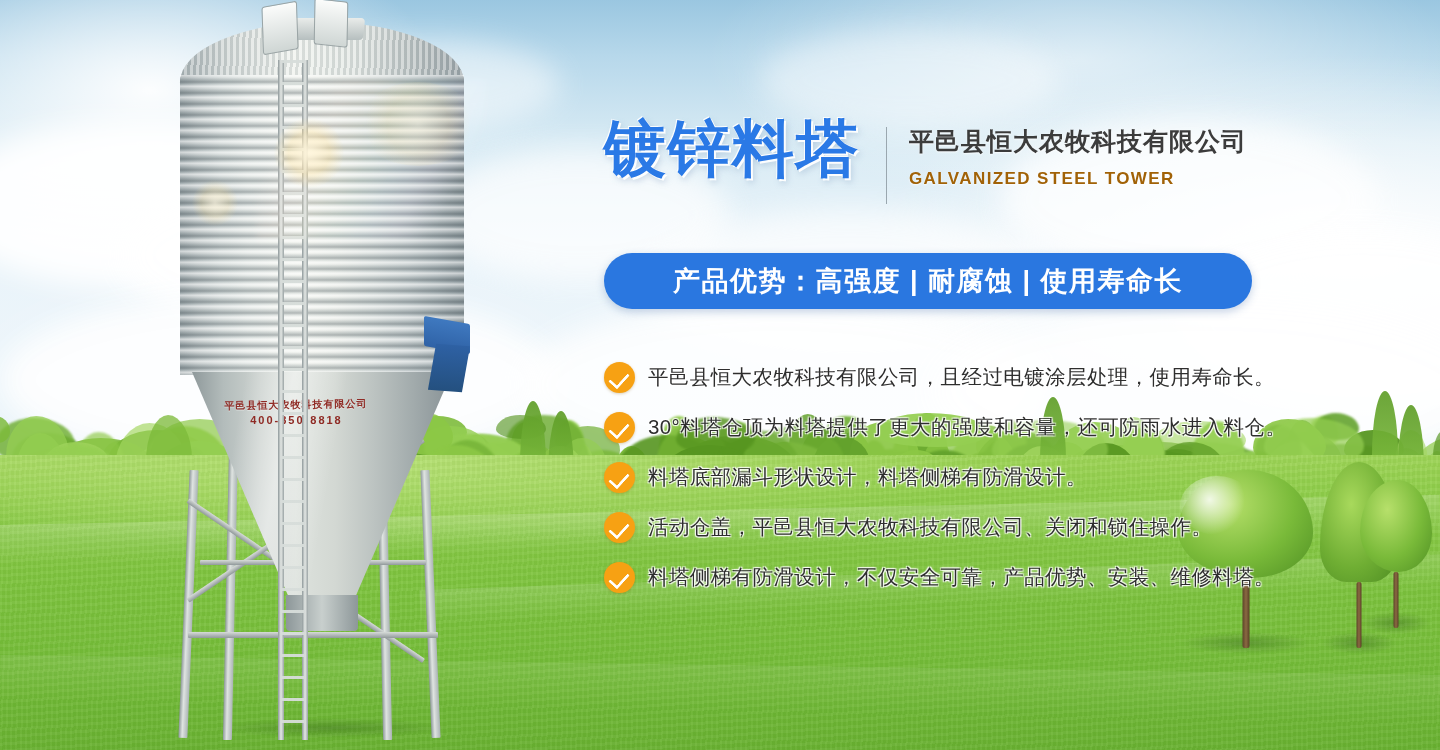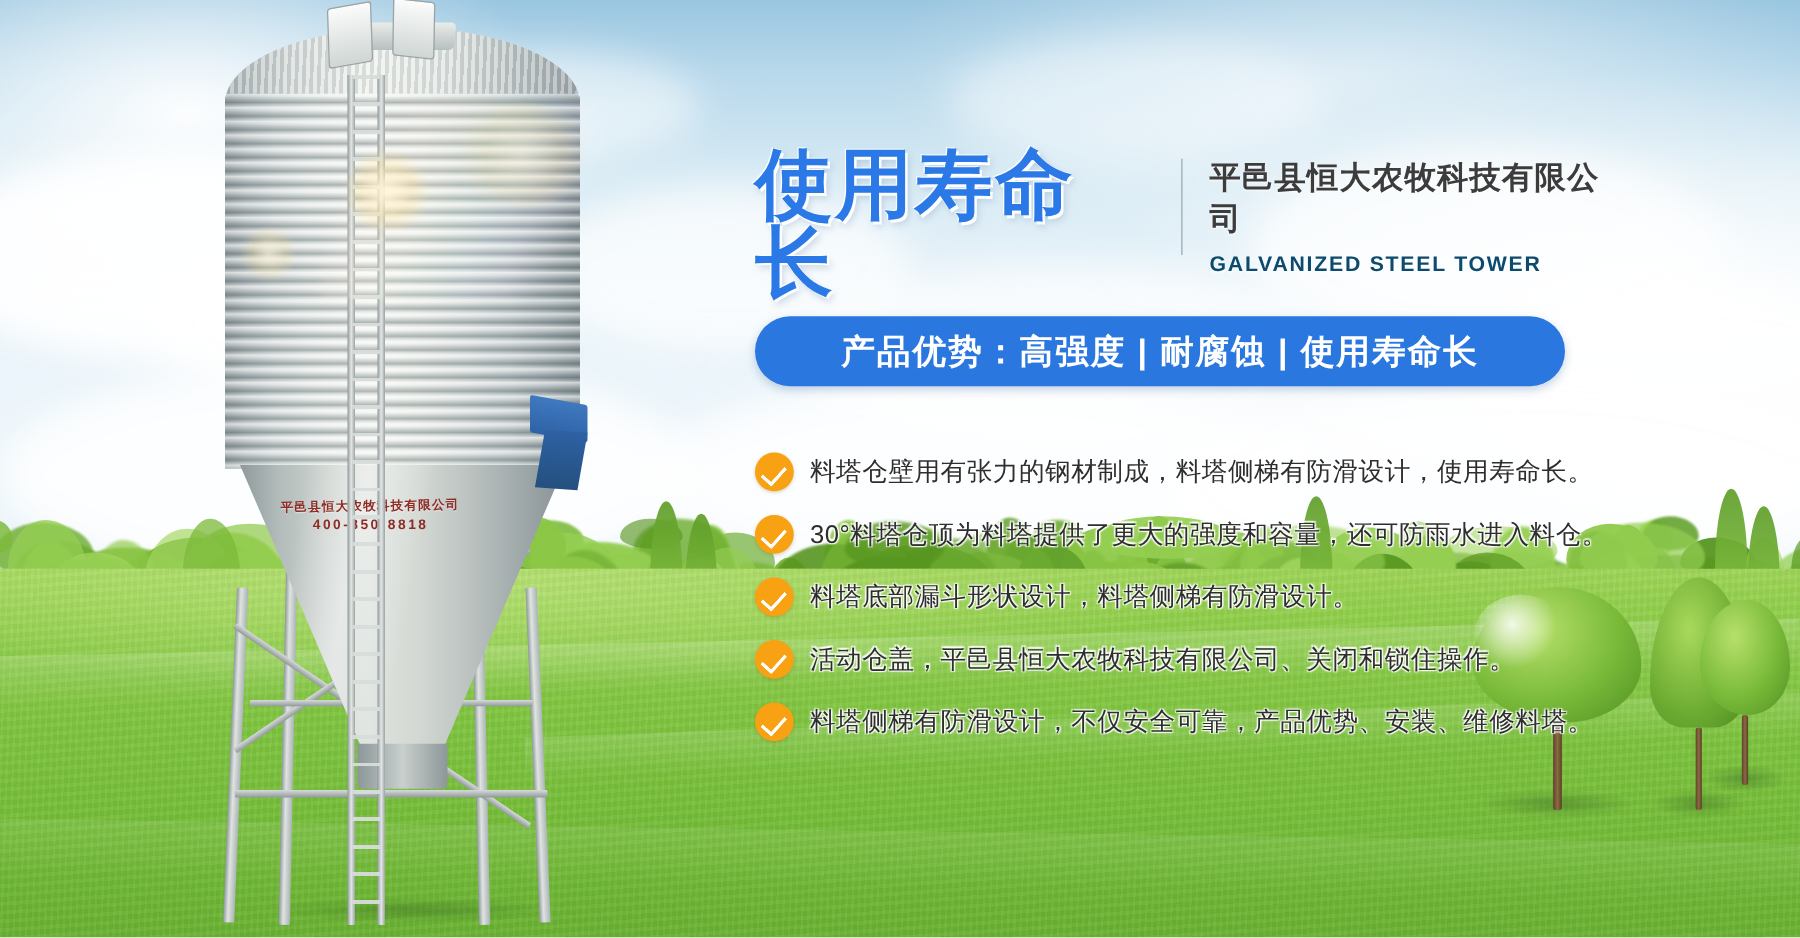--- a/index.html
+++ b/index.html
@@ -255,21 +255,21 @@
   }
   .divider {
     width:1px; height:77px; background:#9aa7af; margin:9px 22px 0 26px;
   }
   .co-block { padding-top:7px; }
   .co-name {
     font-size:25px; font-weight:bold; color:#3c3c3c; letter-spacing:1px;
     text-shadow:0 1px 2px rgba(255,255,255,.85);
   }
   .co-en {
-    margin-top:11px; font-size:17px; font-weight:bold; color:#0c4a6e;
+    margin-top:11px; font-size:17px; font-weight:bold; color:#a16207;
     letter-spacing:1.4px;
     text-shadow:0 1px 2px rgba(255,255,255,.85);
   }
 
   .pill {
     position:absolute; left:4px; top:253px;
     width:648px; height:56px; border-radius:28px;
     background:#2a77e0;
     display:flex; align-items:center; justify-content:center;
     box-shadow:0 3px 8px rgba(30,80,150,.25);
@@ -633,36 +633,36 @@
 
     <div class="rainbow"></div>
     <div class="flare" style="left:178px; top:118px; width:70px;  height:70px;"></div>
     <div class="flare" style="left:96px;  top:180px; width:46px;  height:46px; opacity:.7;"></div>
     <div class="flare" style="left:262px; top:82px;  width:120px; height:84px; opacity:.55;"></div>
   </div>
 
   <div class="content">
 
     <div class="title-row">
-      <div class="main-title">使用寿命长</div>
+      <div class="main-title">镀锌料塔</div>
       <div class="divider"></div>
       <div class="co-block">
         <div class="co-name">平邑县恒大农牧科技有限公司</div>
         <div class="co-en">GALVANIZED STEEL TOWER</div>
       </div>
     </div>
 
     <div class="pill">
       <span class="pill-text">产品优势：高强度 | 耐腐蚀 | 使用寿命长</span>
     </div>
 
     <div class="features" id="feature-list">
         <div class="feature">
           <span class="check"></span>
-          <span class="feature-text">料塔仓壁用有张力的钢材制成，料塔侧梯有防滑设计，使用寿命长。</span>
+          <span class="feature-text">平邑县恒大农牧科技有限公司，且经过电镀涂层处理，使用寿命长。</span>
         </div>
         <div class="feature">
           <span class="check"></span>
           <span class="feature-text">30°料塔仓顶为料塔提供了更大的强度和容量，还可防雨水进入料仓。</span>
         </div>
         <div class="feature">
           <span class="check"></span>
           <span class="feature-text">料塔底部漏斗形状设计，料塔侧梯有防滑设计。</span>
         </div>
         <div class="feature">

